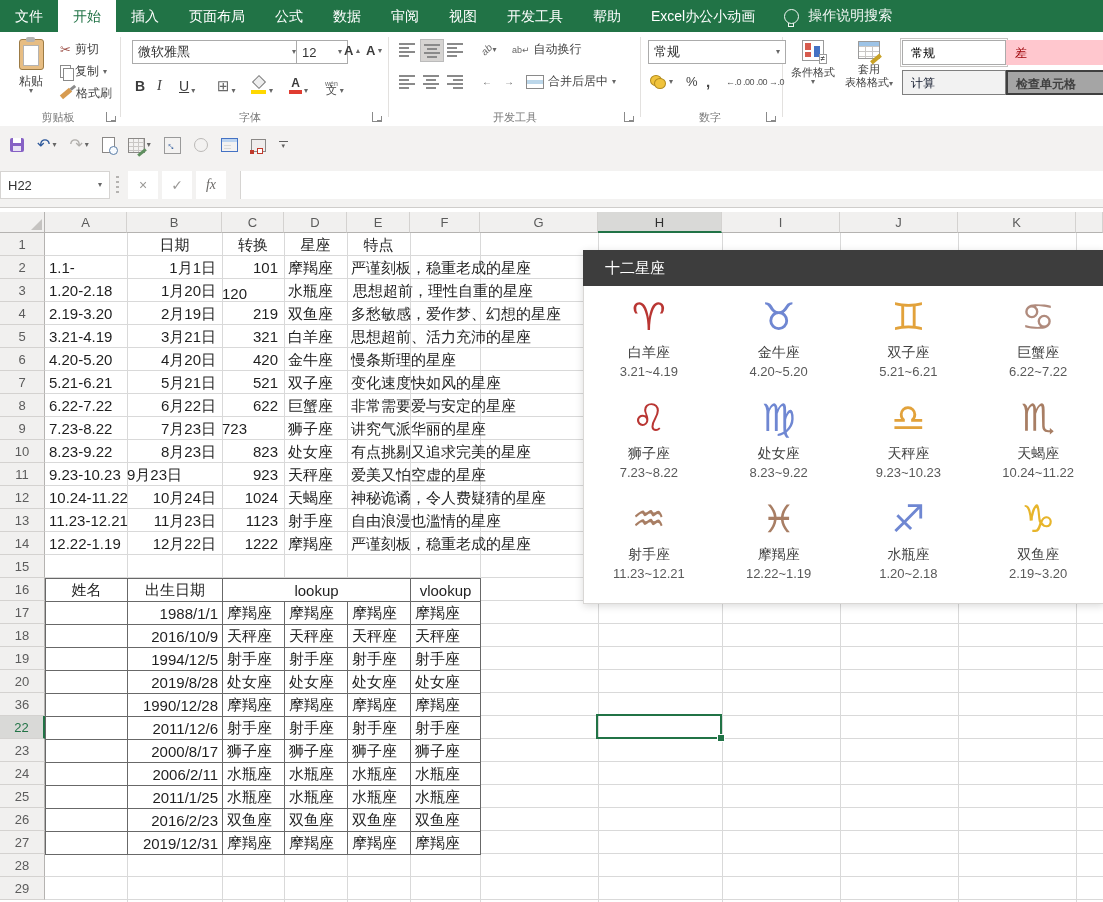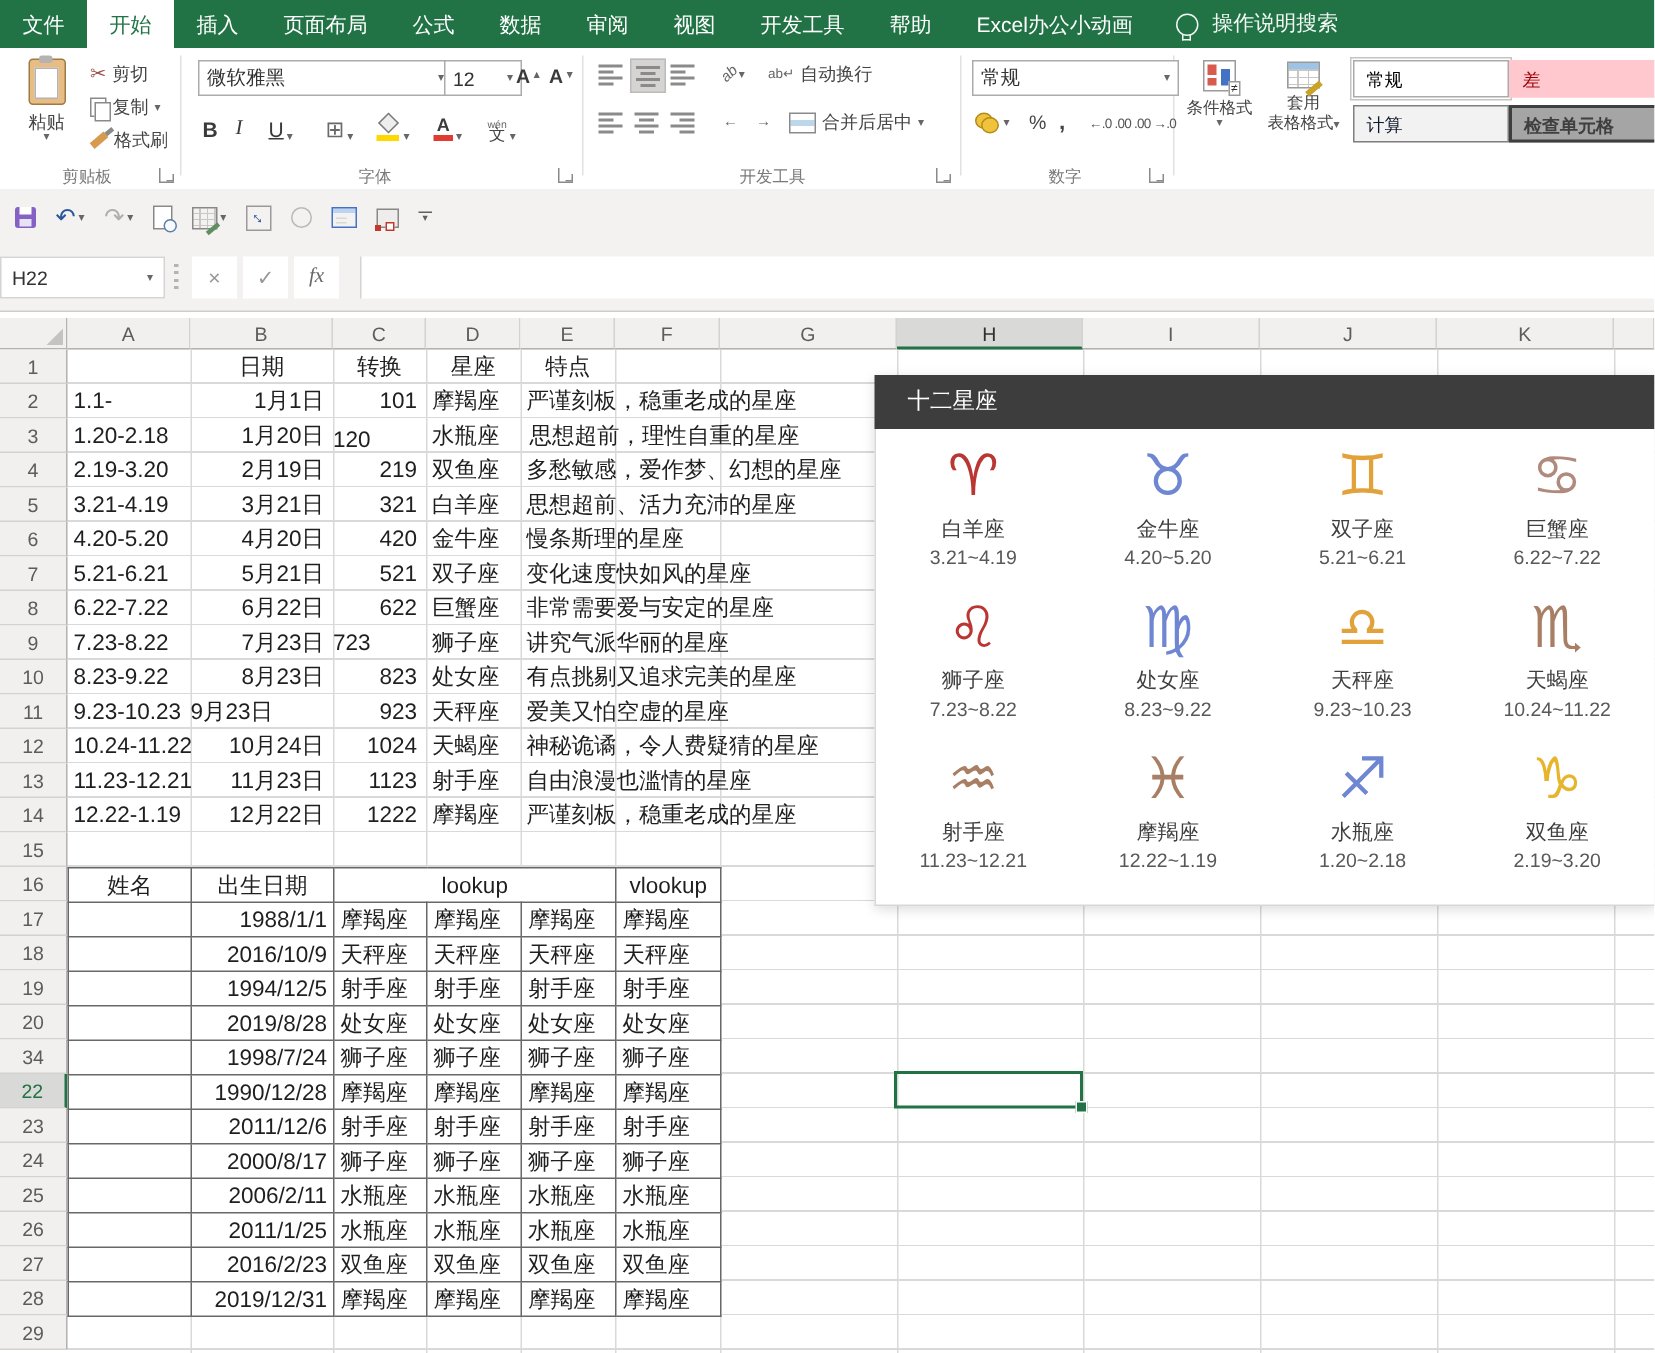--- a/index.html
+++ b/index.html
@@ -395,21 +395,21 @@
       <div class="rowhead" style="top: 463px;">11</div>
       <div class="rowhead" style="top: 486px;">12</div>
       <div class="rowhead" style="top: 509px;">13</div>
       <div class="rowhead" style="top: 532px;">14</div>
       <div class="rowhead" style="top: 555px;">15</div>
       <div class="rowhead" style="top: 578px;">16</div>
       <div class="rowhead" style="top: 601px;">17</div>
       <div class="rowhead" style="top: 624px;">18</div>
       <div class="rowhead" style="top: 647px;">19</div>
       <div class="rowhead" style="top: 670px;">20</div>
-      <div class="rowhead" style="top: 693px;">34</div>
+      <div class="rowhead" style="top: 693px;">36</div>
       <div class="rowhead selr" style="top: 716px;">22</div>
       <div class="rowhead" style="top: 739px;">23</div>
       <div class="rowhead" style="top: 762px;">24</div>
       <div class="rowhead" style="top: 785px;">25</div>
       <div class="rowhead" style="top: 808px;">26</div>
       <div class="rowhead" style="top: 831px;">27</div>
       <div class="rowhead" style="top: 854px;">28</div>
       <div class="rowhead" style="top: 877px;">29</div>
     </div>
   <div id="vlines">
@@ -539,28 +539,20 @@
         <tr>
           <td></td>
           <td class="r">2019/8/28</td>
           <td>处女座</td>
           <td>处女座</td>
           <td>处女座</td>
           <td>处女座</td>
         </tr>
         <tr>
           <td></td>
-          <td class="r">1998/7/24</td>
-          <td>狮子座</td>
-          <td>狮子座</td>
-          <td>狮子座</td>
-          <td>狮子座</td>
-        </tr>
-        <tr>
-          <td></td>
           <td class="r">1990/12/28</td>
           <td>摩羯座</td>
           <td>摩羯座</td>
           <td>摩羯座</td>
           <td>摩羯座</td>
         </tr>
         <tr>
           <td></td>
           <td class="r">2011/12/6</td>
           <td>射手座</td>

